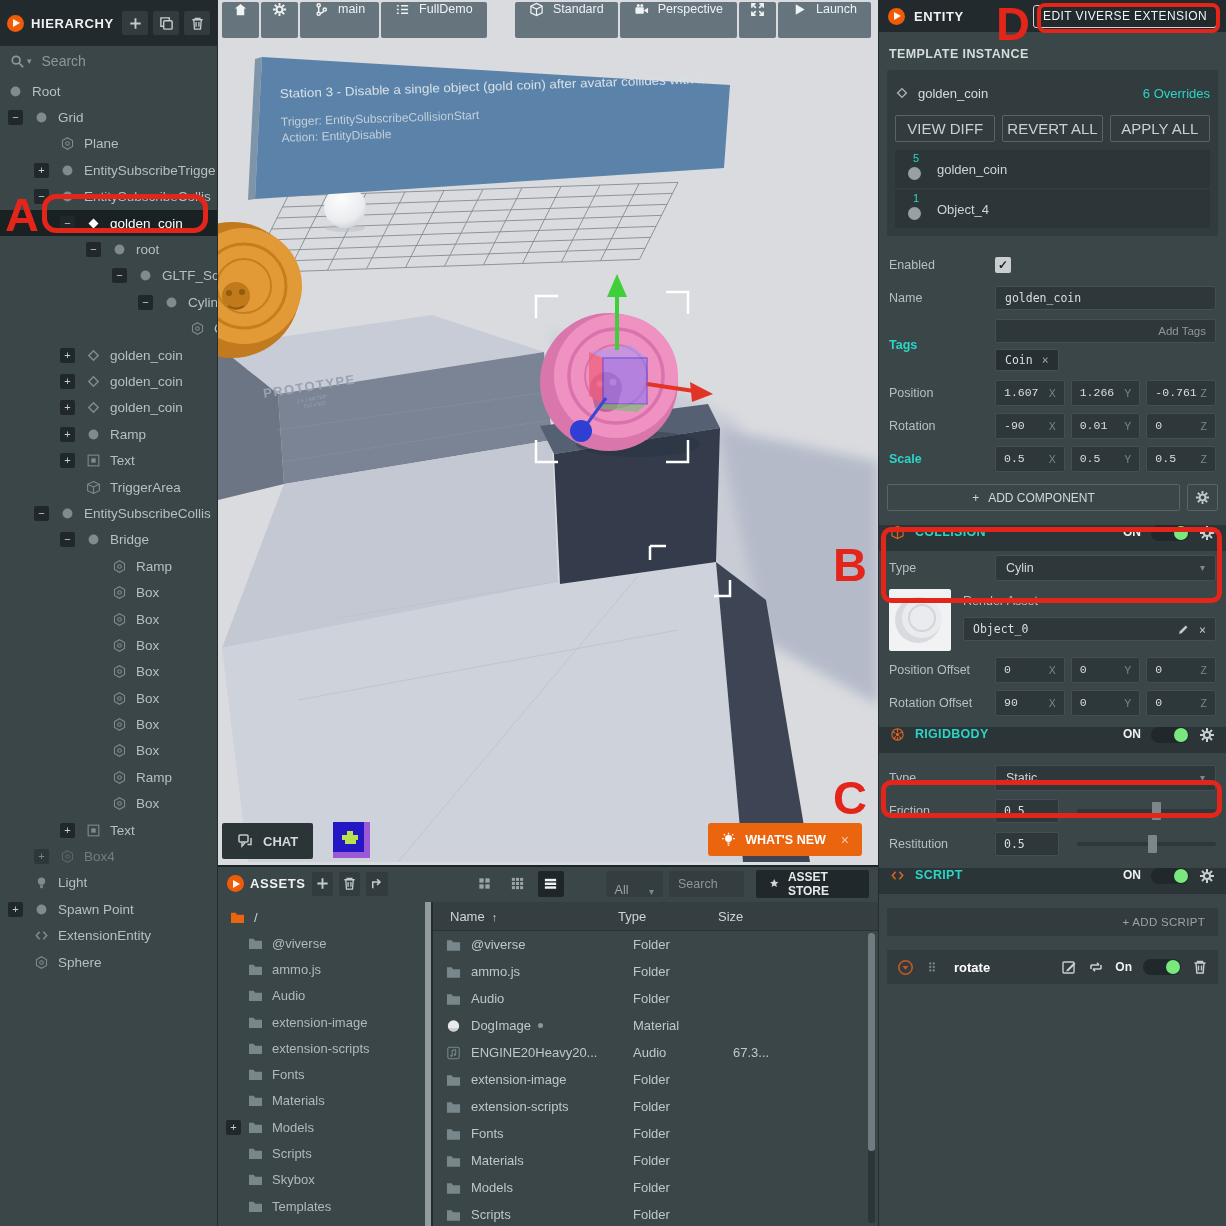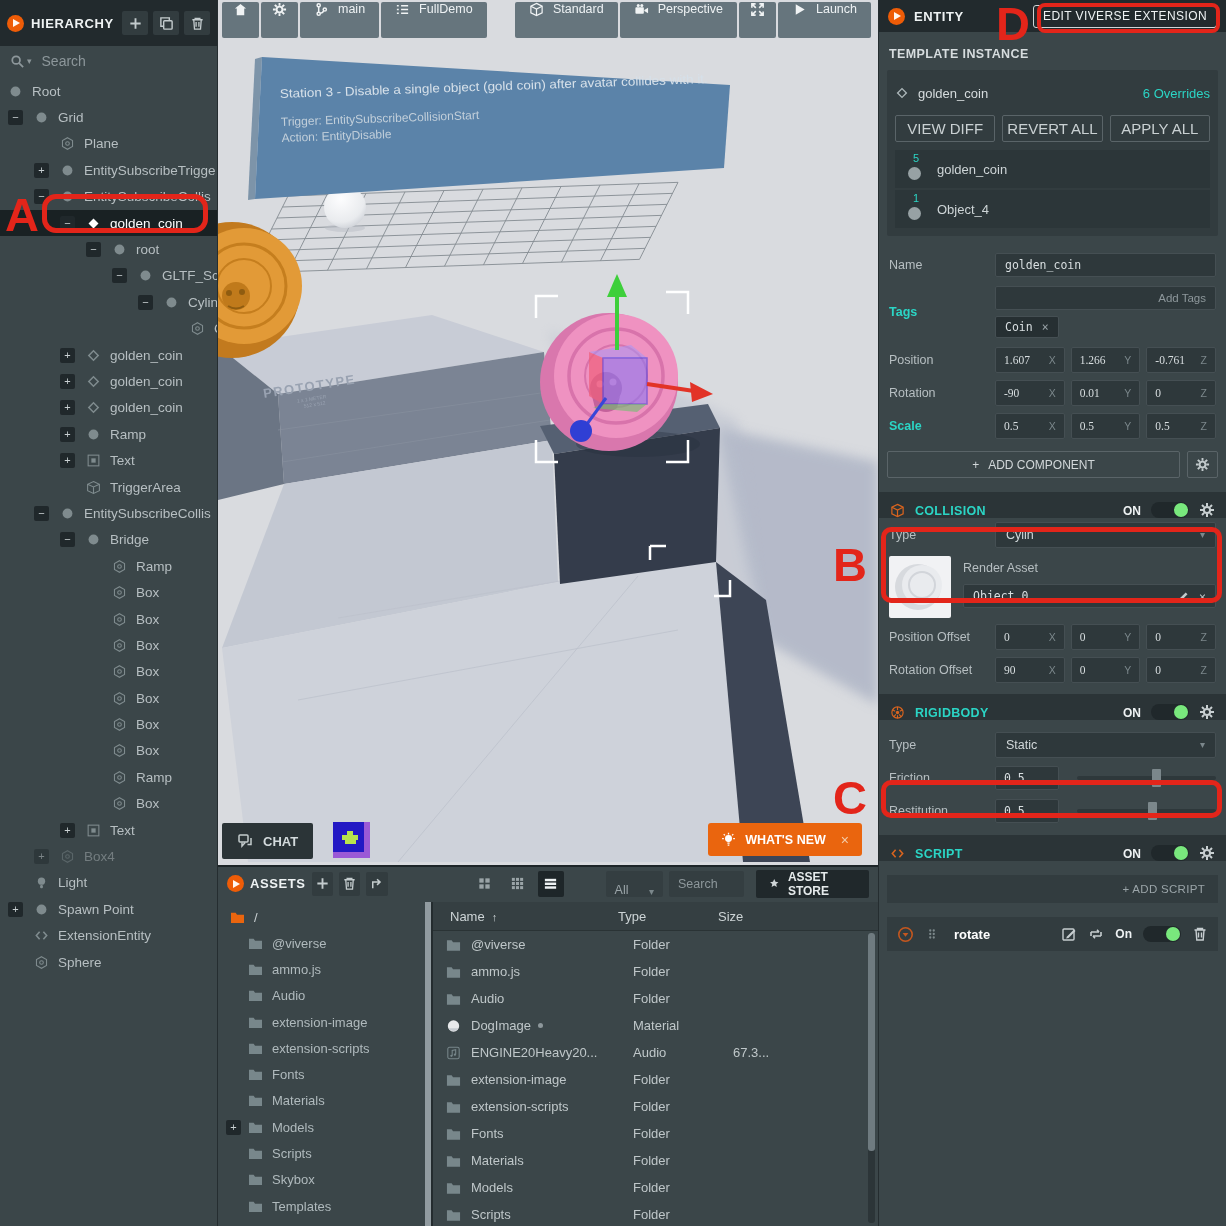--- a/index.html
+++ b/index.html
@@ -109,27 +109,27 @@
 .checkbox{width:16px;height:16px;border-radius:2px;background:#c9ced1;color:#1b2326;font-size:12px;font-weight:bold;display:flex;align-items:center;justify-content:center}
 .checkbox.off{background:var(--input);border:1px solid var(--bdr);color:transparent}
 .tinput{flex:1;height:24px;background:var(--input);border:1px solid var(--bdr);border-radius:2px;display:flex;align-items:center;padding:0 9px;font-family:"DejaVu Sans Mono",monospace;font-size:11.5px;color:#d9dfe1}
 .tagsrow{display:flex;align-items:center;padding:0 10px;min-height:62px}
 .tagcol{flex:1}
 .taginput{height:24px;background:var(--input);border:1px solid var(--bdr);border-radius:2px;display:flex;align-items:center;justify-content:flex-end;padding:0 9px;font-size:11.5px;color:var(--mut)}
 .chiprow{margin-top:6px;display:flex}
 .chip{height:22px;background:#262f32;border:1px solid var(--bdr);border-radius:2px;display:inline-flex;align-items:center;gap:9px;padding:0 9px;font-family:"DejaVu Sans Mono",monospace;font-size:11.5px;color:#d9dfe1}
 .chip .x{color:#9aa4a8}
 .vec{flex:1;height:26px;background:var(--input);border:1px solid var(--bdr);border-radius:2px;display:flex;align-items:center;justify-content:space-between;padding:0 8px}
-.vec .val{font-family:Liberation Serif, serif;font-size:11.5px;color:#d9dfe1}
+.vec .val{font-family:Liberation Mono, monospace;font-size:11.5px;color:#d9dfe1}
 .vec .ax{color:#7b878b;font-size:10.5px}
 .addcomp{margin:9px 8px 0;display:flex;gap:7px}
 .acbtn{flex:1;height:27px;border:1px solid #5a6468;border-radius:2px;display:flex;align-items:center;justify-content:center;gap:9px;font-size:12px;color:#d2d8da}
 .gearbtn{width:31px;height:27px;border:1px solid #5a6468;border-radius:2px;display:flex;align-items:center;justify-content:center;color:#c3cbcd}
 .gearbtn .ic{width:15px;height:15px}
-.comphead{margin-top:14px;height:26px;background:#2b3437;display:flex;align-items:flex-end;gap:10px;padding:0 11px}
+.comphead{margin-top:14px;height:26px;background:#2b3437;display:flex;align-items:flex-start;gap:10px;padding:0 11px}
 .comphead .cicon{width:15px;height:15px;color:#d8641f}
 .ctitle{color:var(--cyan);font-weight:bold;font-size:12.5px;letter-spacing:.3px}
 .onlbl{margin-left:auto;font-weight:bold;font-size:12px;color:#eef2f3}
 .toggle{width:38px;height:16px;border-radius:8px;background:#20282b;position:relative;flex:none}
 .toggle .knob{position:absolute;right:1px;top:1px;width:14px;height:14px;border-radius:50%;background:var(--green)}
 .ghead{width:16px;height:16px;color:#c9d0d2}
 .ddown{flex:1;height:26px;background:var(--input);border:1px solid var(--bdr);border-radius:2px;display:flex;align-items:center;justify-content:space-between;padding:0 10px;font-size:12.5px;color:#d2d8da}
 .dcaret{color:#7b878b;font-size:10px}
 .renderblock{display:flex;padding:5px 10px 2px;gap:12px}
 .thumb{width:62px;height:62px;background:#f1f2f4;border-radius:2px;flex:none}
@@ -1201,20 +1201,26 @@
           <div class="inst">
             <span class="cnt">1</span>
             <span class="dotc"></span>
             <span class="nm">Object_4</span>
           </div>
         </div>
     </div>
 
     <div class="props">
       <div class="prow">
+        <span class="plabel">Enabled</span>
+        <span class="pctrl">
+            <span class="checkbox">✓</span>
+          </span>
+      </div>
+      <div class="prow">
         <span class="plabel">Name</span>
         <span class="pctrl">
             <span class="tinput">golden_coin</span>
           </span>
       </div>
       <div class="tagsrow">
         <span class="plabel cy">Tags</span>
         <span class="tagcol">
           <div class="taginput">Add Tags</div>
           <div class="chiprow">

